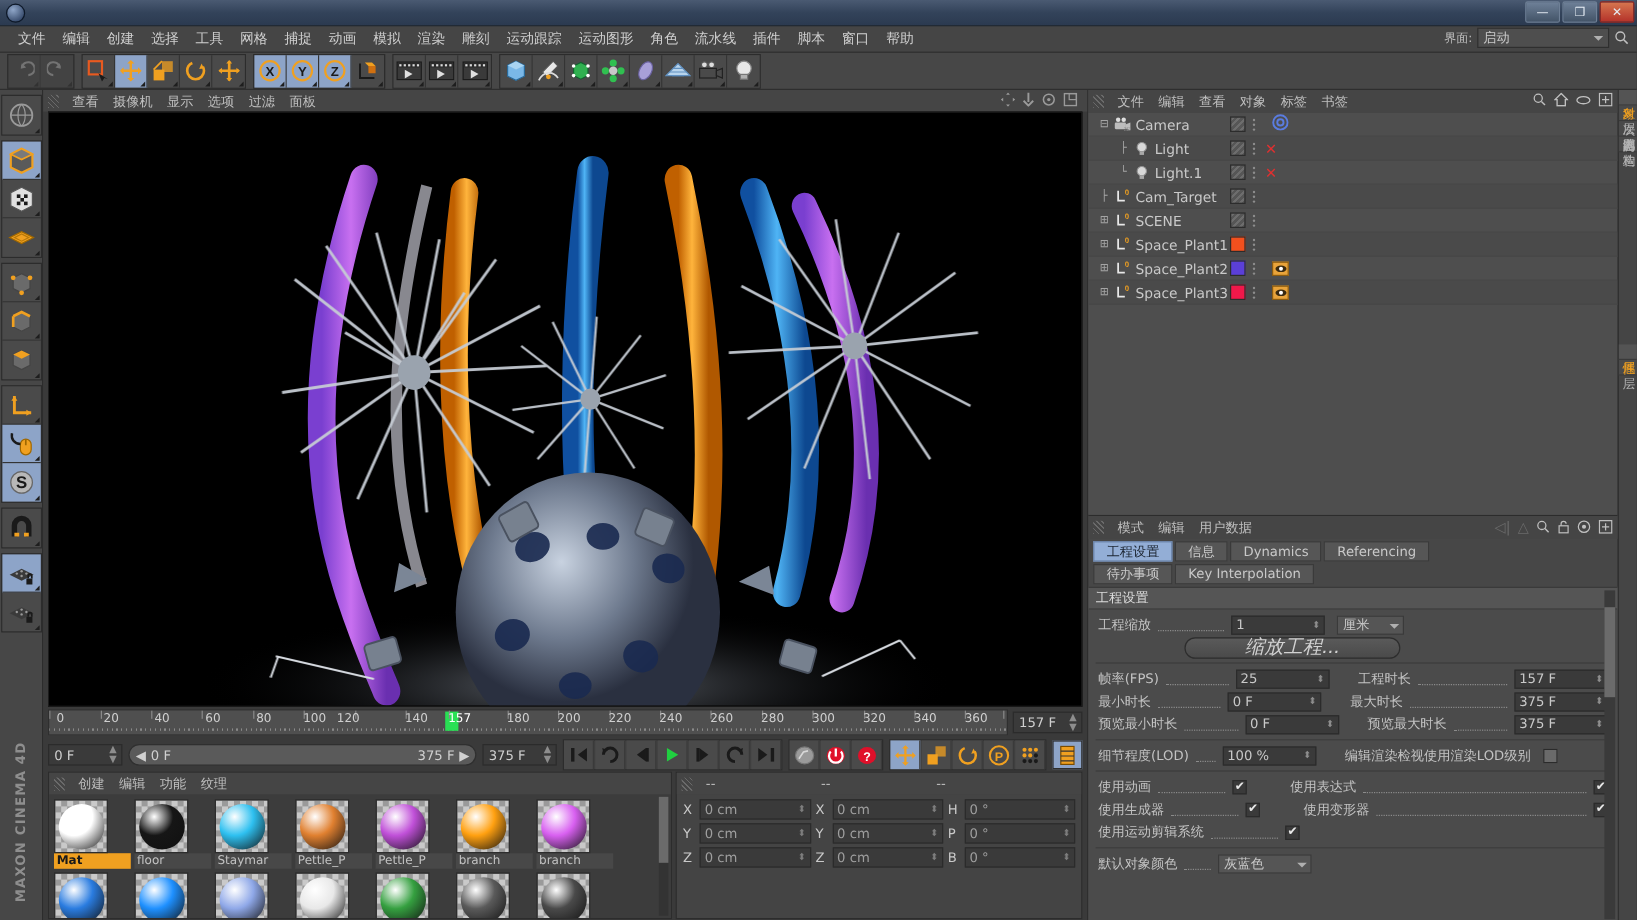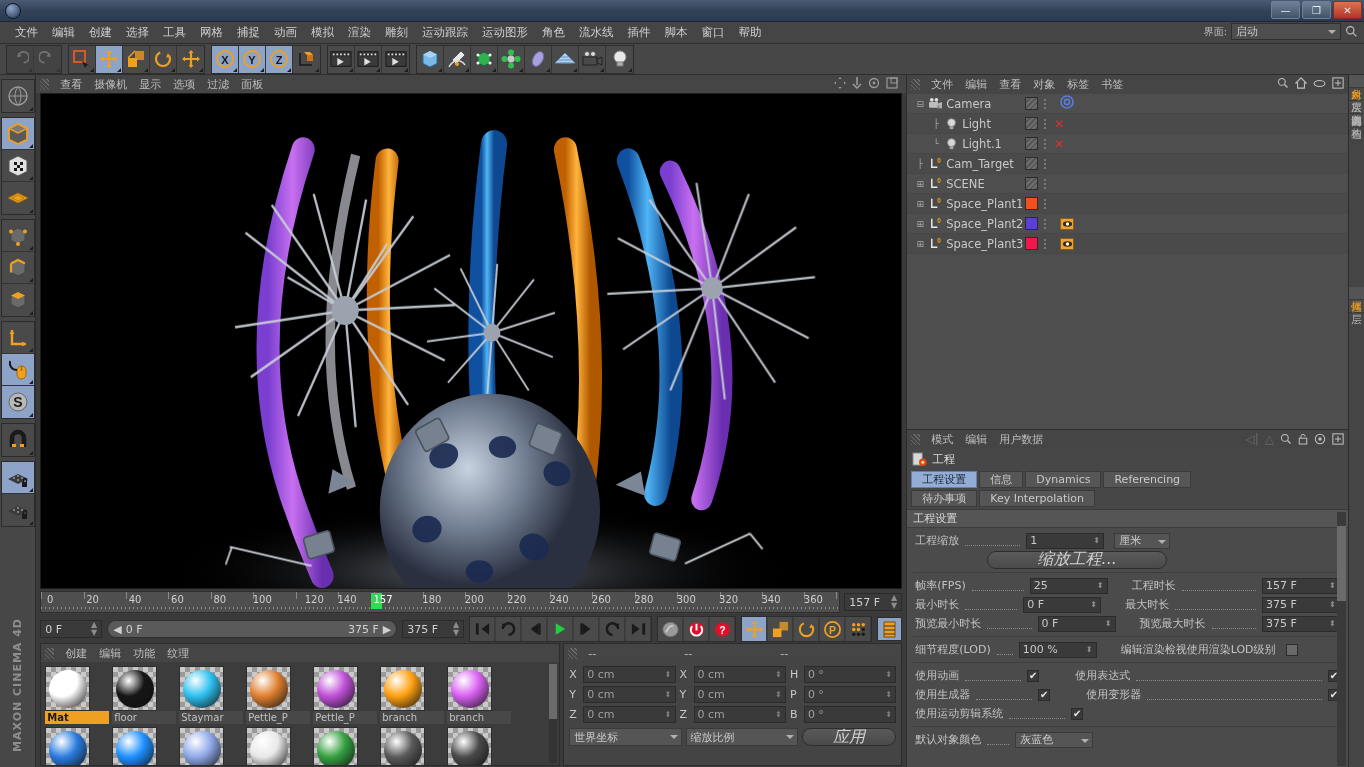--- a/index.html
+++ b/index.html
@@ -737,21 +737,21 @@
           <div class="tlab" style="left: 51.4px;">20</div>
           <div class="tick" style="left: 84.8px;"></div>
           <div class="tlab" style="left: 93.8px;">40</div>
           <div class="tick" style="left: 127.2px;"></div>
           <div class="tlab" style="left: 136.2px;">60</div>
           <div class="tick" style="left: 169.6px;"></div>
           <div class="tlab" style="left: 178.6px;">80</div>
           <div class="tick" style="left: 212px;"></div>
           <div class="tlab" style="left: 221px;">100</div>
           <div class="tick" style="left: 254.4px;"></div>
-          <div class="tlab" style="left: 273px;">120</div>
+          <div class="tlab" style="left: 249px;">120</div>
           <div class="tick" style="left: 296.8px;"></div>
           <div class="tlab" style="left: 305.8px;">140</div>
           <div class="tick" style="left: 332.84px;"></div>
           <div class="tlab" style="left: 341.84px; color: rgb(255, 255, 255);">157</div>
           <div class="tick" style="left: 381.6px;"></div>
           <div class="tlab" style="left: 390.6px;">180</div>
           <div class="tick" style="left: 424px;"></div>
           <div class="tlab" style="left: 433px;">200</div>
           <div class="tick" style="left: 466.4px;"></div>
           <div class="tlab" style="left: 475.4px;">220</div>
@@ -1056,31 +1056,20 @@
               <span class="cfield">
                 <span>0 cm</span>
                 <span class="spin">⬍</span>
               </span>
               <span class="cax">B</span>
               <span class="cfield">
                 <span>0 °</span>
                 <span class="spin">⬍</span>
               </span>
             </div>
-            <div class="crow" style="margin-top: 2px;">
-              <span class="psel" style="flex:1;height:18px">
-                <span>世界坐标</span>
-                <span class="arw"></span>
-              </span>
-              <span class="psel" style="flex:1;height:18px">
-                <span>缩放比例</span>
-                <span class="arw"></span>
-              </span>
-              <span class="btn" style="flex:1">应用</span>
-            </div>
           </div>
       </div>
     </div>
   </div>
 
   <div id="rightcol">
 
     <div id="objmgr">
       <div class="mgrbar2">
         <span class="grip"></span>
@@ -1307,28 +1296,20 @@
               <circle cx="7" cy="7" r="2" fill="#c0c0c0"></circle>
             </svg>
           <svg width="12" height="12" viewBox="0 0 14 14">
               <rect x="1" y="1" width="12" height="12" fill="none" stroke="#c0c0c0" stroke-width="1.2"></rect>
               <line x1="7" y1="3.5" x2="7" y2="10.5" stroke="#c0c0c0" stroke-width="1.2"></line>
               <line x1="3.5" y1="7" x2="10.5" y2="7" stroke="#c0c0c0" stroke-width="1.2"></line>
             </svg>
         </div>
       </div>
 
-      <div id="attrtitle">
-        <svg width="15" height="15" viewBox="0 0 16 16">
-          <rect x="1" y="1" width="10" height="13" fill="#d8d8d8" stroke="#7a7a7a"></rect>
-          <circle cx="11.5" cy="11" r="4" fill="#e04a10"></circle>
-            <circle cx="11.5" cy="11" r="1.6" fill="#ffd0b0"></circle>
-          </svg>
-        <span style="color:#dcdcdc;font-size:11.5px">工程</span>
-      </div>
 
       <div id="attrtabs">
           <div class="atab on">工程设置</div>
           <div class="atab">信息</div>
           <div class="atab">Dynamics</div>
           <div class="atab" style="margin-right: 95px;">Referencing</div>
           <div class="atab">待办事项</div>
           <div class="atab">Key Interpolation</div>
         </div>
 

